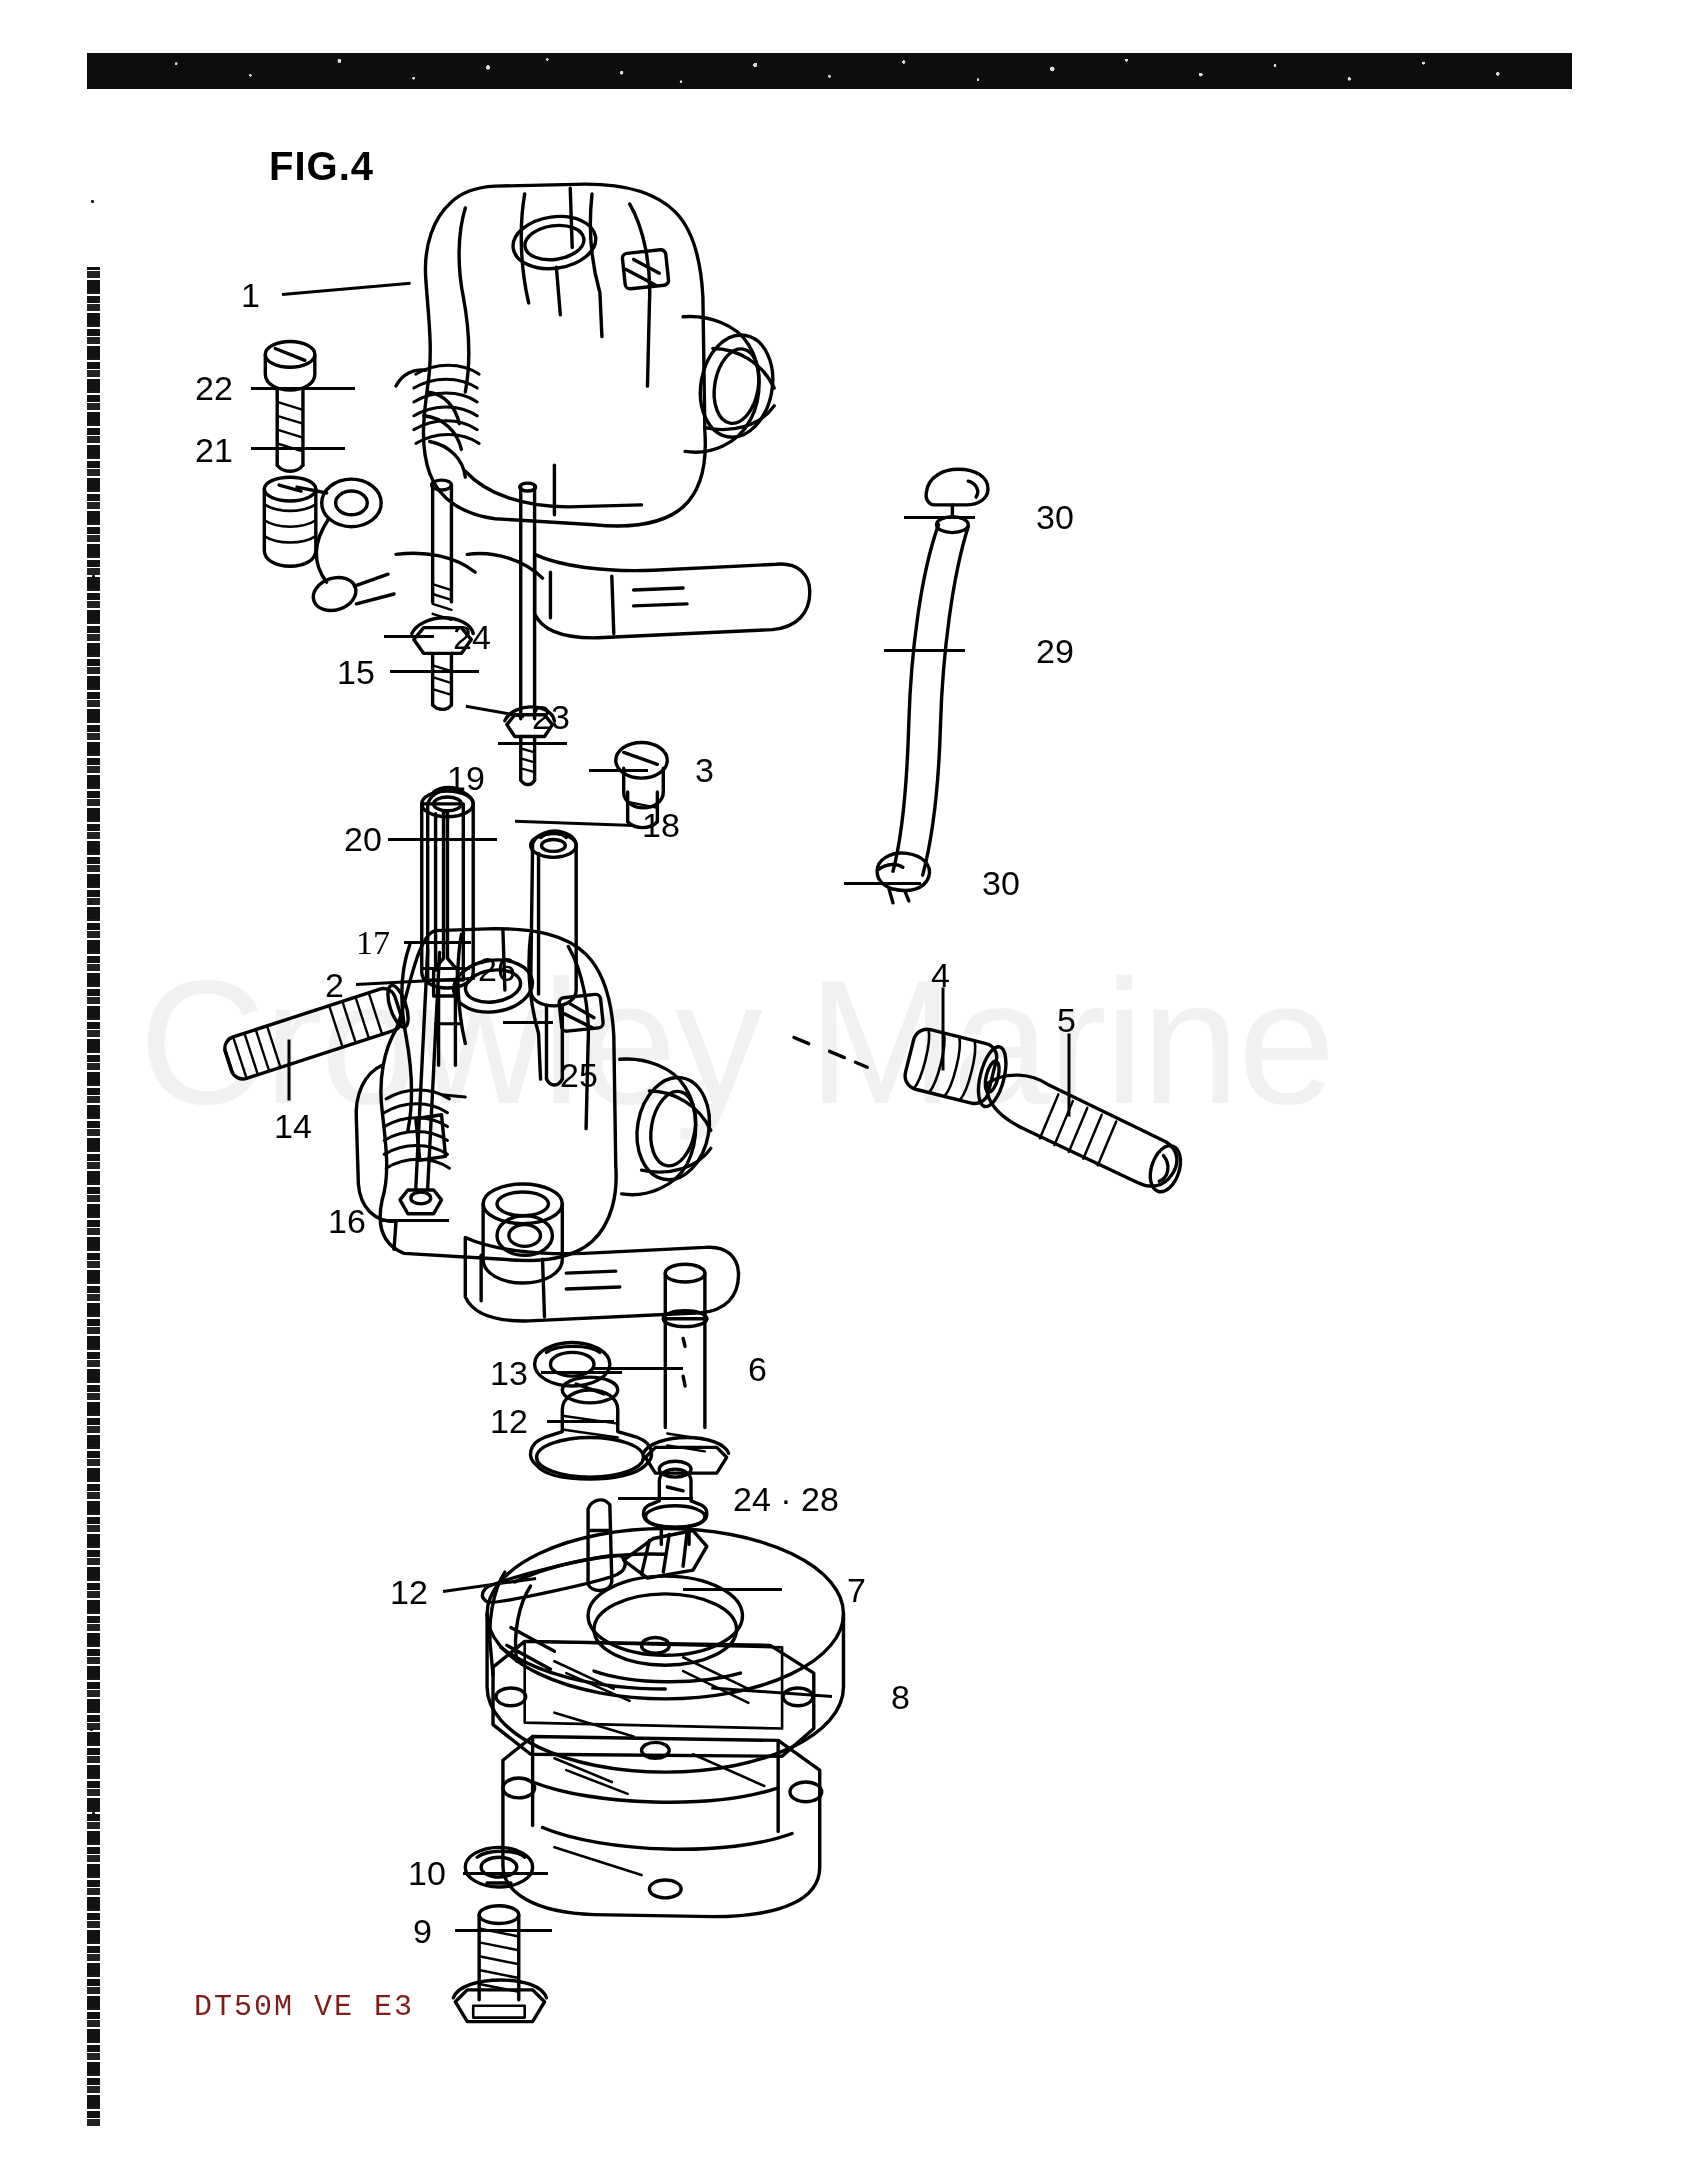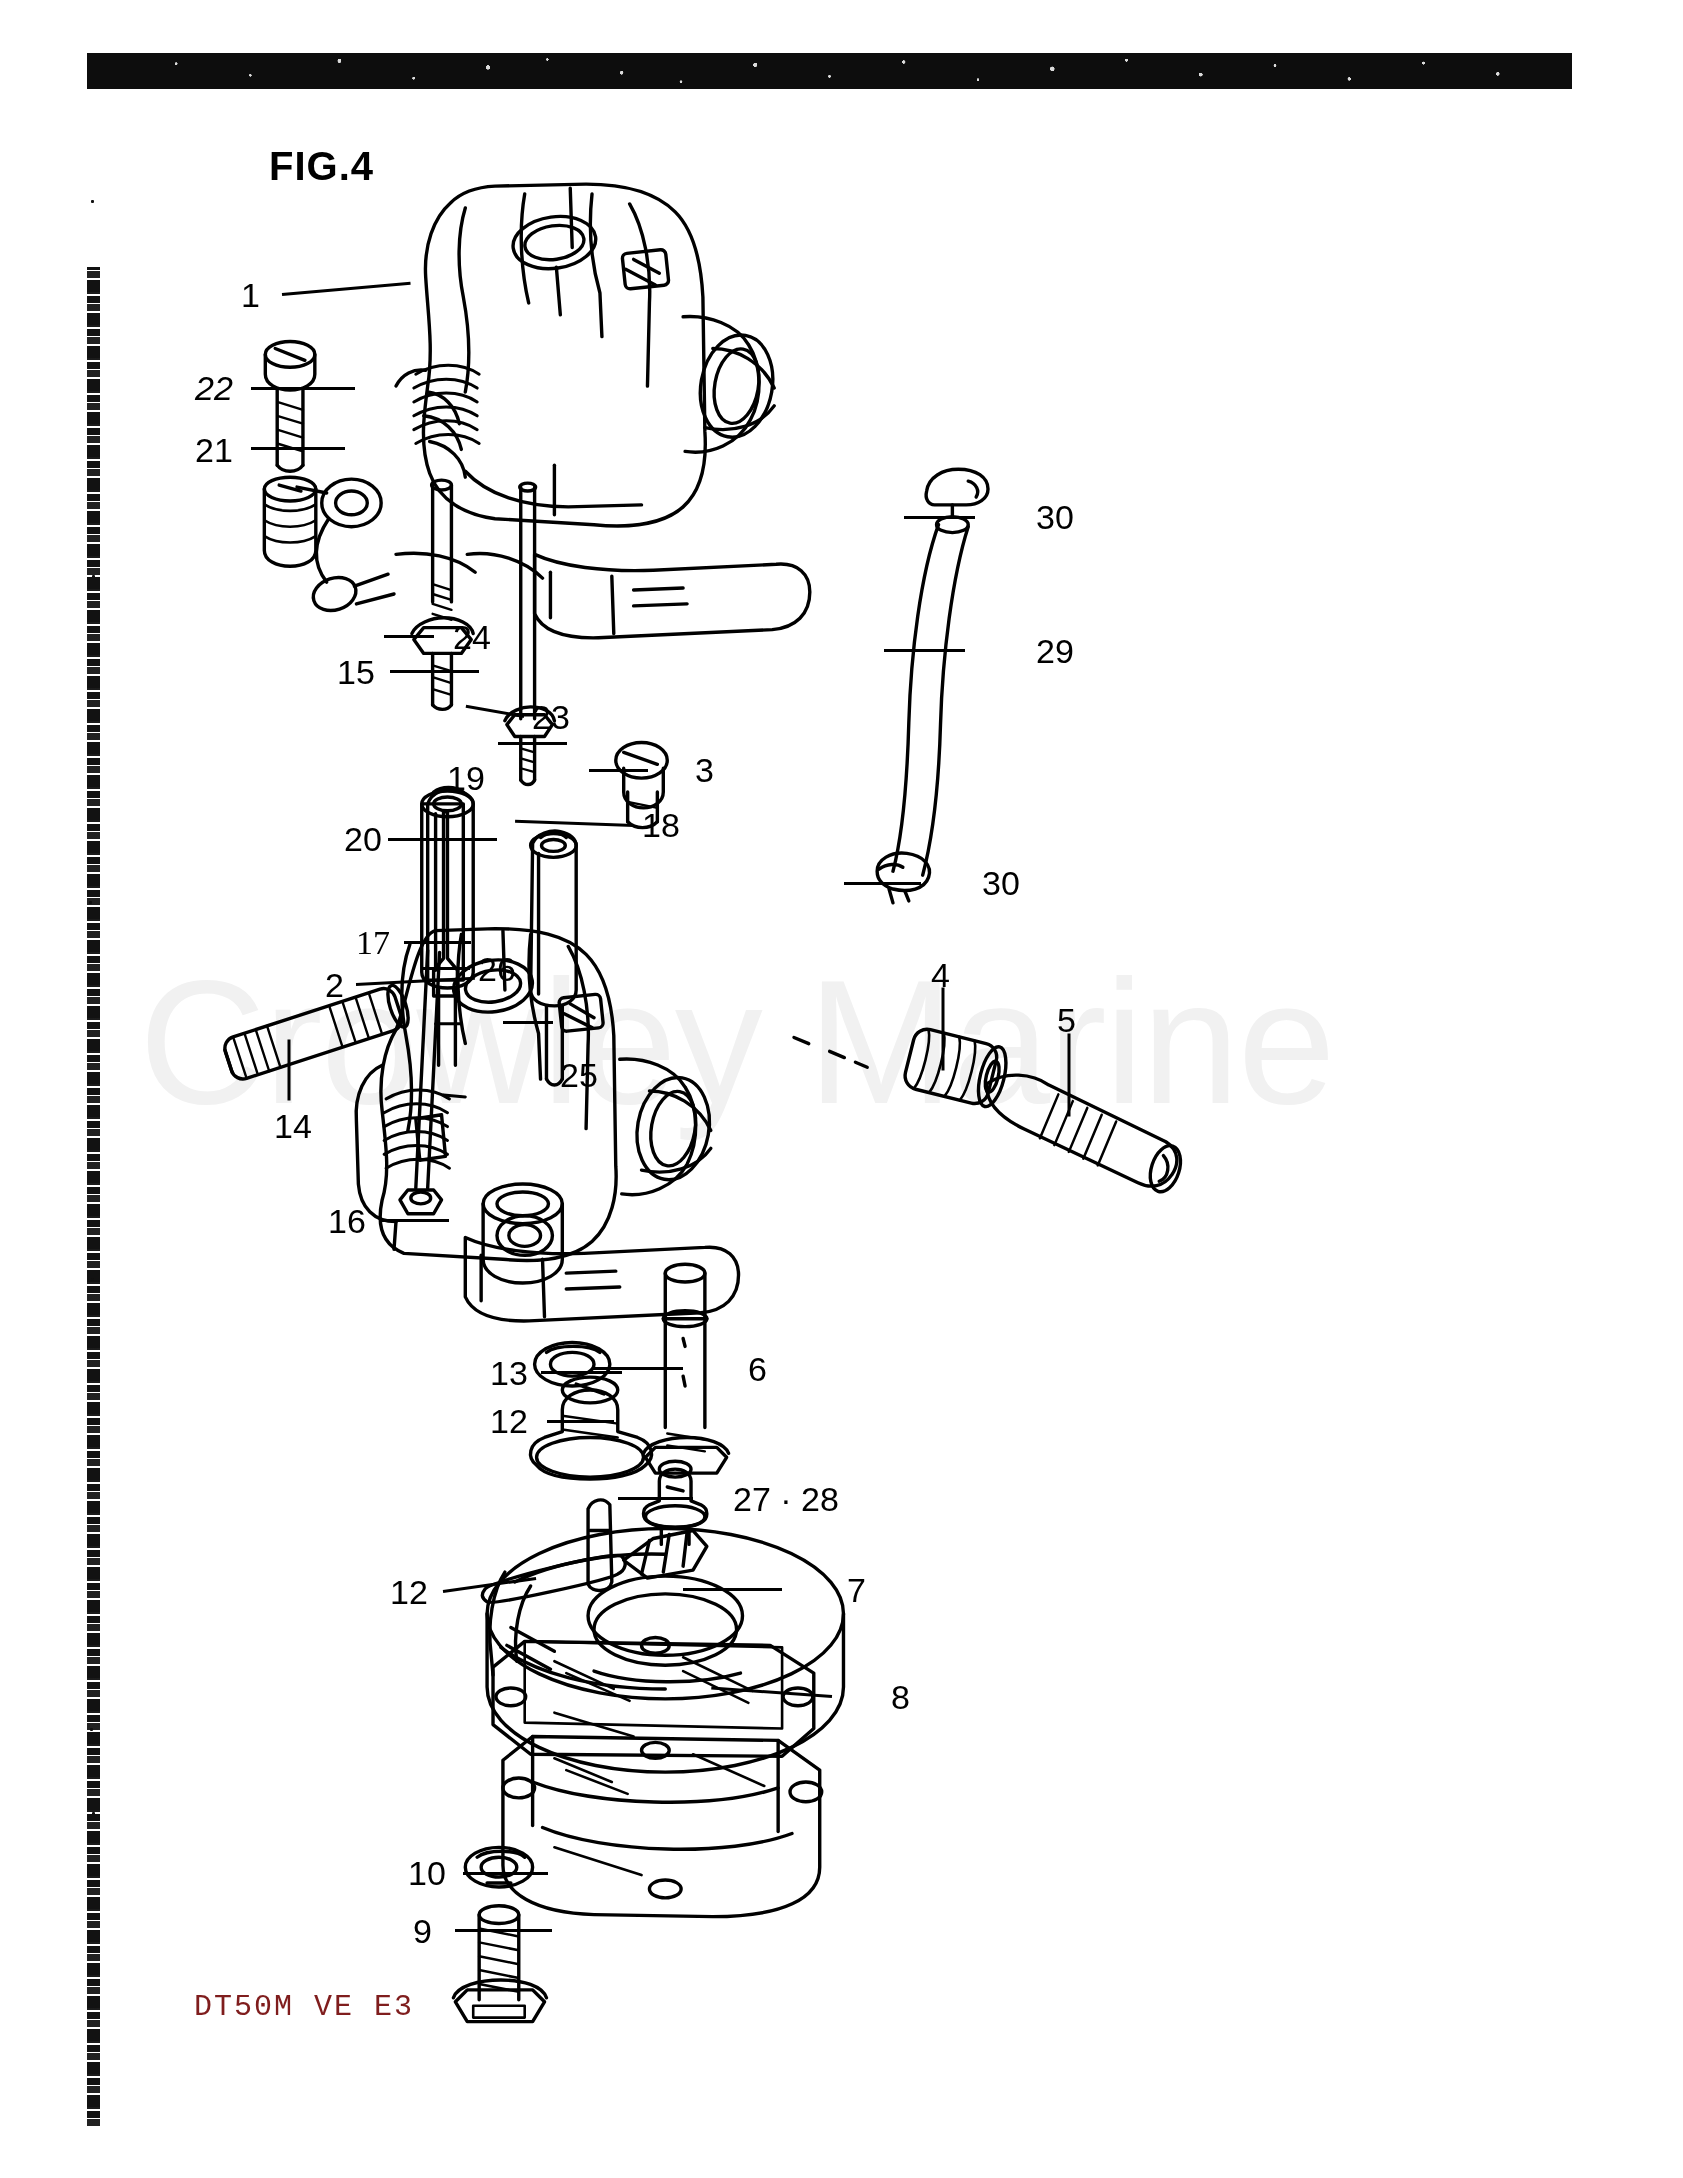--- a/index.html
+++ b/index.html
@@ -457,21 +457,21 @@
       <path d="M440 1034 L466 1034" stroke-width="3"></path>
       <path d="M448 1106 L470 1108" stroke-width="3"></path>
 
     </g>
   </svg>
 
   <div id="callout-layer">
       <div class="leader" style="left: 282px; top: 293px; width: 129px; transform: rotate(-5deg); transform-origin: 0px 50%;"></div>
       <div class="callout" style="left: 241px; top: 278px;">1</div>
       <div class="leader" style="left: 251px; top: 387px; width: 104px; transform: rotate(0deg); transform-origin: 0px 50%;"></div>
-      <div class="callout" style="left: 195px; top: 371px; font-style: italic;">22</div>
+      <div class="callout" style="left: 195px; top: 371px;">22</div>
       <div class="leader" style="left: 251px; top: 447px; width: 94px; transform: rotate(0deg); transform-origin: 0px 50%;"></div>
       <div class="callout" style="left: 195px; top: 433px;">21</div>
       <div class="leader" style="left: 384px; top: 635px; width: 50px; transform: rotate(0deg); transform-origin: 100% 50%;"></div>
       <div class="callout" style="left: 453px; top: 620px;">24</div>
       <div class="leader" style="left: 390px; top: 670px; width: 89px; transform: rotate(0deg); transform-origin: 0px 50%;"></div>
       <div class="callout" style="left: 337px; top: 655px;">15</div>
       <div class="leader" style="left: 465px; top: 715px; width: 59px; transform: rotate(10deg); transform-origin: 100% 50%;"></div>
       <div class="callout" style="left: 532px; top: 700px;">23</div>
       <div class="leader" style="left: 498px; top: 742px; width: 69px; transform: rotate(0deg); transform-origin: 0px 50%;"></div>
       <div class="callout" style="left: 447px; top: 727px; margin-top: 34px;">19</div>
@@ -497,21 +497,21 @@
       <div class="callout" style="left: 274px; top: 1109px;">14</div>
       <div class="leader" style="left: 382px; top: 1219px; width: 67px; transform: rotate(0deg); transform-origin: 0px 50%;"></div>
       <div class="callout" style="left: 328px; top: 1204px;">16</div>
       <div class="leader" style="left: 541px; top: 1371px; width: 81px; transform: rotate(0deg); transform-origin: 0px 50%;"></div>
       <div class="callout" style="left: 490px; top: 1356px;">13</div>
       <div class="leader" style="left: 592px; top: 1367px; width: 91px; transform: rotate(0deg); transform-origin: 100% 50%;"></div>
       <div class="callout" style="left: 748px; top: 1352px;">6</div>
       <div class="leader" style="left: 547px; top: 1420px; width: 67px; transform: rotate(0deg); transform-origin: 0px 50%;"></div>
       <div class="callout" style="left: 490px; top: 1404px;">12</div>
       <div class="leader" style="left: 618px; top: 1497px; width: 75px; transform: rotate(0deg); transform-origin: 100% 50%;"></div>
-      <div class="callout" style="left: 733px; top: 1482px;">27 · 28</div>
+      <div class="callout" style="left: 733px; top: 1482px;">24 · 28</div>
       <div class="leader" style="left: 443px; top: 1590px; width: 94px; transform: rotate(-8deg); transform-origin: 0px 50%;"></div>
       <div class="callout" style="left: 390px; top: 1575px;">12</div>
       <div class="leader" style="left: 683px; top: 1588px; width: 99px; transform: rotate(0deg); transform-origin: 100% 50%;"></div>
       <div class="callout" style="left: 847px; top: 1573px;">7</div>
       <div class="leader" style="left: 711px; top: 1695px; width: 121px; transform: rotate(4deg); transform-origin: 100% 50%;"></div>
       <div class="callout" style="left: 891px; top: 1680px;">8</div>
       <div class="leader" style="left: 463px; top: 1872px; width: 85px; transform: rotate(0deg); transform-origin: 0px 50%;"></div>
       <div class="callout" style="left: 408px; top: 1856px;">10</div>
       <div class="leader" style="left: 455px; top: 1929px; width: 97px; transform: rotate(0deg); transform-origin: 0px 50%;"></div>
       <div class="callout" style="left: 413px; top: 1914px;">9</div>

